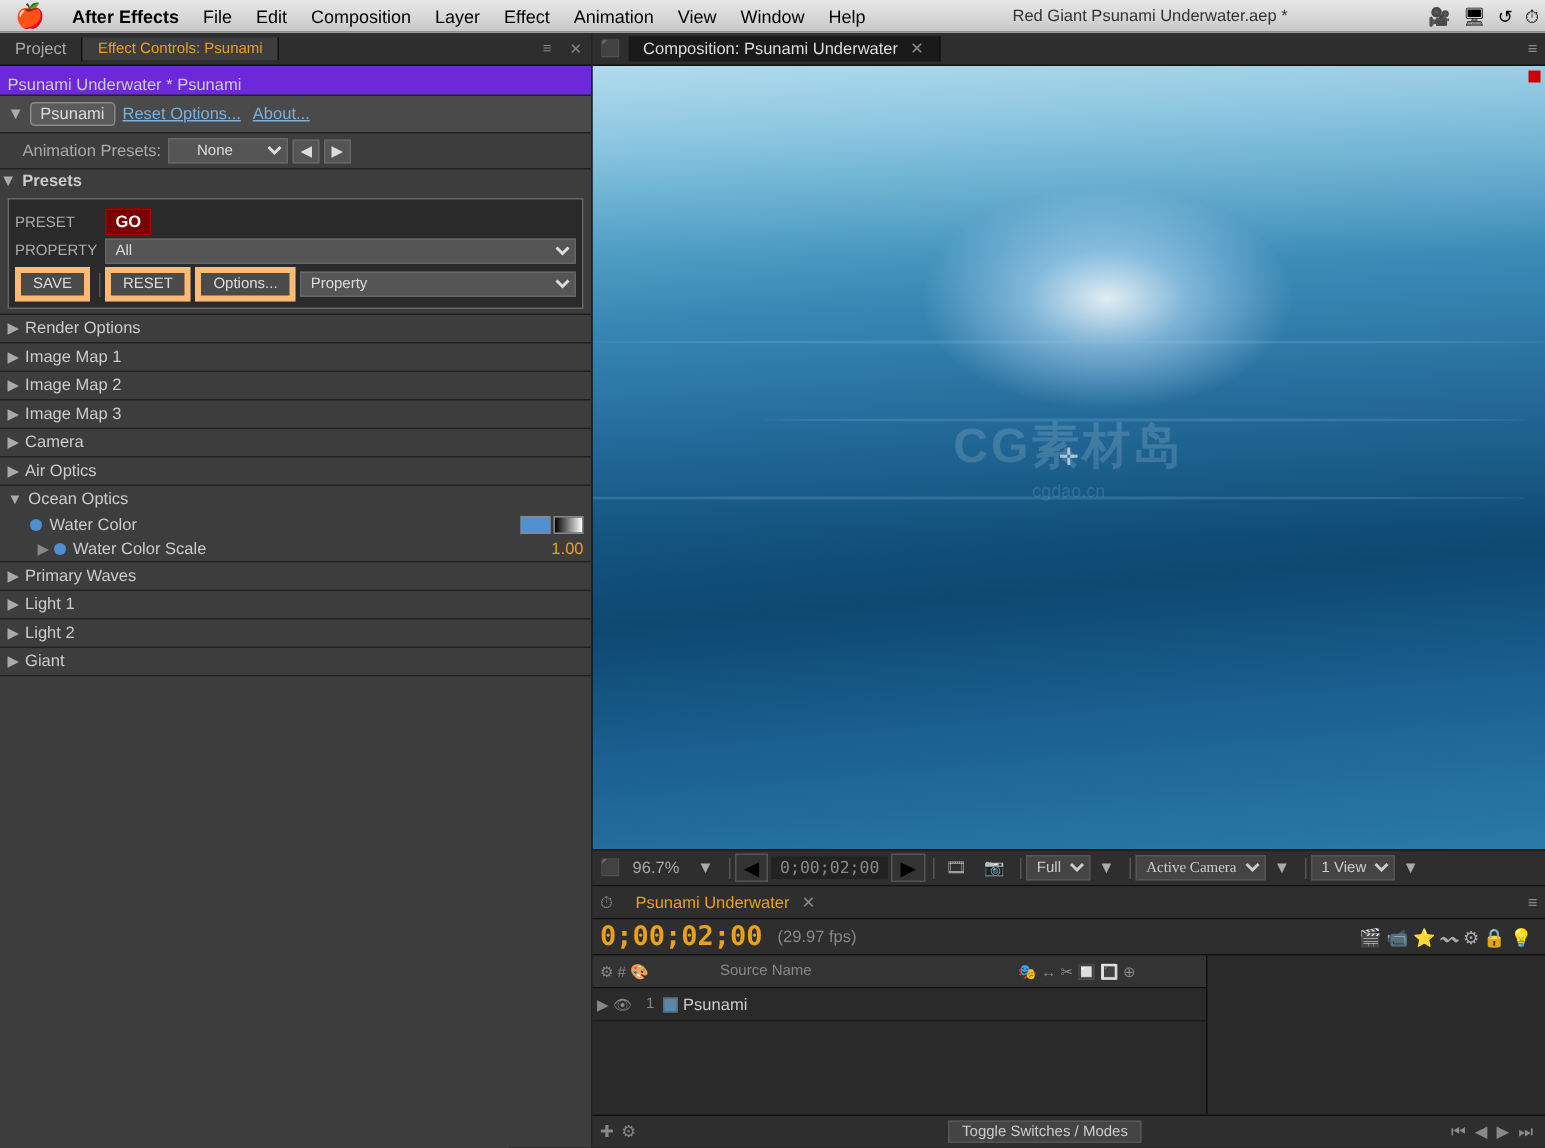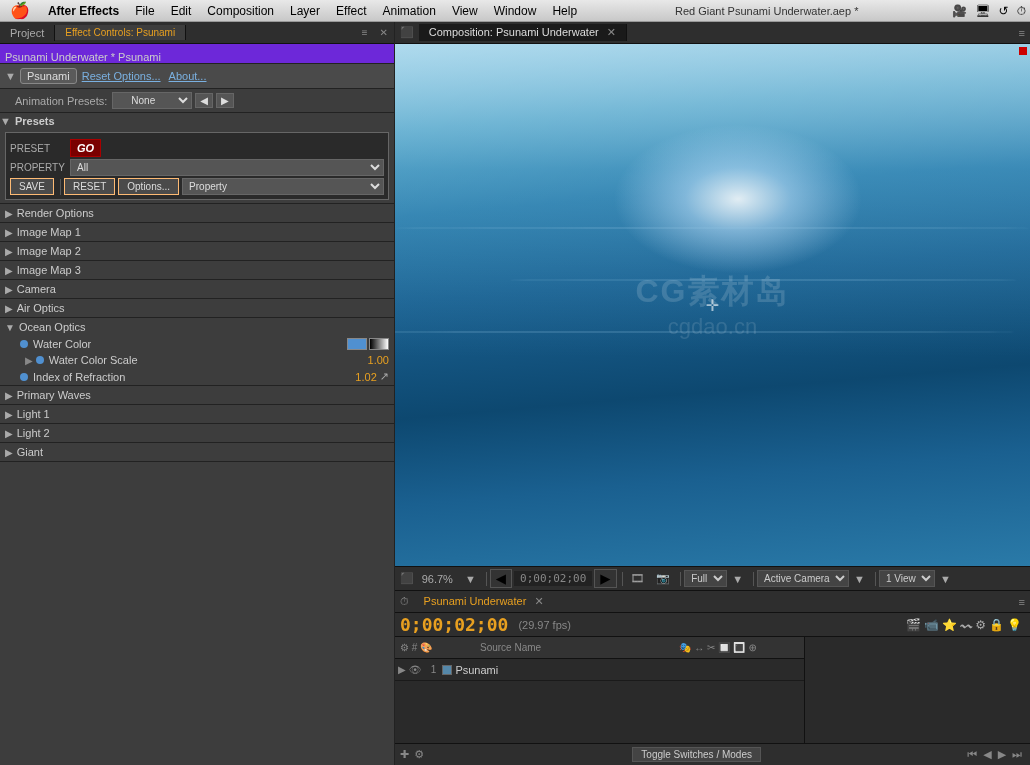--- a/index.html
+++ b/index.html
@@ -46,22 +46,22 @@
     .anim-presets .nav-btn { background: #555; border: 1px solid #666; color: #ddd; font-size: 10px; padding: 1px 4px; margin-left: 3px; cursor: pointer; }
     .section-header { display: flex; align-items: center; padding: 2px 0; font-size: 11px; color: #ccc; cursor: pointer; }
     .section-header .arrow { margin-right: 4px; color: #aaa; }
     .section-title { font-weight: bold; }
 
     
     .sae-box { margin: 3px 5px; border: 1px solid #666; background: #2a2a2a; padding: 4px; }
     .sae-row { display: flex; align-items: center; margin: 2px 0; font-size: 10px; }
     .sae-label { color: #aaa; width: 60px; font-size: 10px; }
     .sae-select { background: #555; border: 1px solid #666; color: #ddd; font-size: 10px; padding: 1px 2px; flex: 1; }
-    .sae-btn { background: #4a4a4a; border: 1px solid #fdba74; color: #ddd; font-size: 10px; padding: 2px 8px; margin-right: 3px; cursor: pointer; }
-    .sae-go { background: #7a0000; border: 1px solid #a00; color: #fff; font-size: 11px; font-weight: bold; padding: 2px 6px; cursor: pointer; font-style: italic; }
+    .sae-btn { background: #4a4a4a; border: 4px solid #fdba74; color: #ddd; font-size: 10px; padding: 2px 8px; margin-right: 3px; cursor: pointer; }
+    .sae-go { background: #7a0000; border: 1px solid #a00; color: #fff; font-size: 11px; font-weight: bold; padding: 2px 6px; cursor: pointer; }
     .load-btn { background: #666; border: 1px solid #888; color: #fff; font-size: 10px; font-weight: bold; padding: 2px 8px; width: 100%; cursor: pointer; margin-bottom: 3px; }
     .sae-save-reset { display: flex; align-items: center; }
     .sae-divider { width: 1px; height: 16px; background: #555; margin: 0 3px; }
     .prop-group { border-bottom: 1px solid #222; }
     .prop-group-header { display: flex; align-items: center; padding: 3px 5px; cursor: pointer; font-size: 11px; color: #ccc; }
     .prop-group-header .arrow { margin-right: 4px; color: #aaa; font-size: 10px; }
     .prop-item { display: flex; align-items: center; padding: 2px 5px 2px 20px; font-size: 11px; }
     .prop-dot { width: 8px; height: 8px; border-radius: 50%; background: #888; margin-right: 5px; }
     .prop-dot.blue { background: #5090d0; }
     .prop-name { flex: 1; color: #ccc; }
@@ -294,26 +294,20 @@
           <div class="prop-color-picker"></div>
         </div>
 
         <div class="prop-item">
           <span class="sub-arrow" style="margin-left:5px; margin-right:3px;">▶</span>
           <span class="prop-dot blue"></span>
           <span class="prop-name">Water Color Scale</span>
           <span class="prop-value">1.00</span>
         </div>
 
-        <div class="prop-item">
-          <span class="prop-dot blue"></span>
-          <span class="prop-name">Index of Refraction</span>
-          <span class="prop-value">1.02</span>
-          <span style="color:#aaa; margin-left:3px;">↗</span>
-        </div>
       </div>
 
       <div class="prop-group">
         <div class="prop-group-header">
           <span class="arrow">▶</span>
           <span>Primary Waves</span>
         </div>
       </div>
 
       <div class="prop-group">
@@ -358,21 +352,21 @@
         <div class="ocean-highlight"></div>
 
         <div class="wave-line" style="top:55%; transform: scaleX(1.2) translateX(-10%);"></div>
         <div class="wave-line" style="top:45%; transform: scaleX(0.8) translateX(10%);"></div>
         <div class="wave-line" style="top:35%;"></div>
 
         <div class="red-corner-tl"></div>
 
         <div class="watermark">
           <div class="watermark-text">CG素材岛</div>
-          <div style="color:rgba(255,255,255,0.12); font-size:22px;">cgdao.cn</div>
+          <div style="color:rgba(255,255,255,0.12); font-size:12px;">cgdao.cn</div>
         </div>
 
         <div class="center-marker">✛</div>
       </div>
     </div>
 
     <div class="viewer-toolbar">
       <span style="color:#888; margin-right:3px;">⬛</span>
       <span class="tb-item">96.7%</span>
       <span class="tb-item">▼</span>
@@ -382,21 +376,21 @@
       <button class="tb-item" style="background:#333; border:1px solid #555; cursor:pointer;">▶</button>
       <div class="tb-sep"></div>
       <span class="tb-item">🎞</span>
       <span class="tb-item">📷</span>
       <div class="tb-sep"></div>
       <select style="background:#444; border:1px solid #555; color:#ccc; font-size:10px; padding:1px 2px;">
         <option>Full</option>
       </select>
       <span class="tb-item">▼</span>
       <div class="tb-sep"></div>
-      <select style="background:#444; border:1px solid #555; color:#ccc; font-size:10px; padding:1px 2px;">
+      <select style="background:#444; border:1px solid #555; color:#ccc; font-size:10px; padding:1px 2px;font-family:Liberation Serif, serif;">
         <option>Active Camera</option>
       </select>
       <span class="tb-item">▼</span>
       <div class="tb-sep"></div>
       <select style="background:#444; border:1px solid #555; color:#ccc; font-size:10px; padding:1px 2px;">
         <option>1 View</option>
       </select>
       <span class="tb-item">▼</span>
     </div>
 

